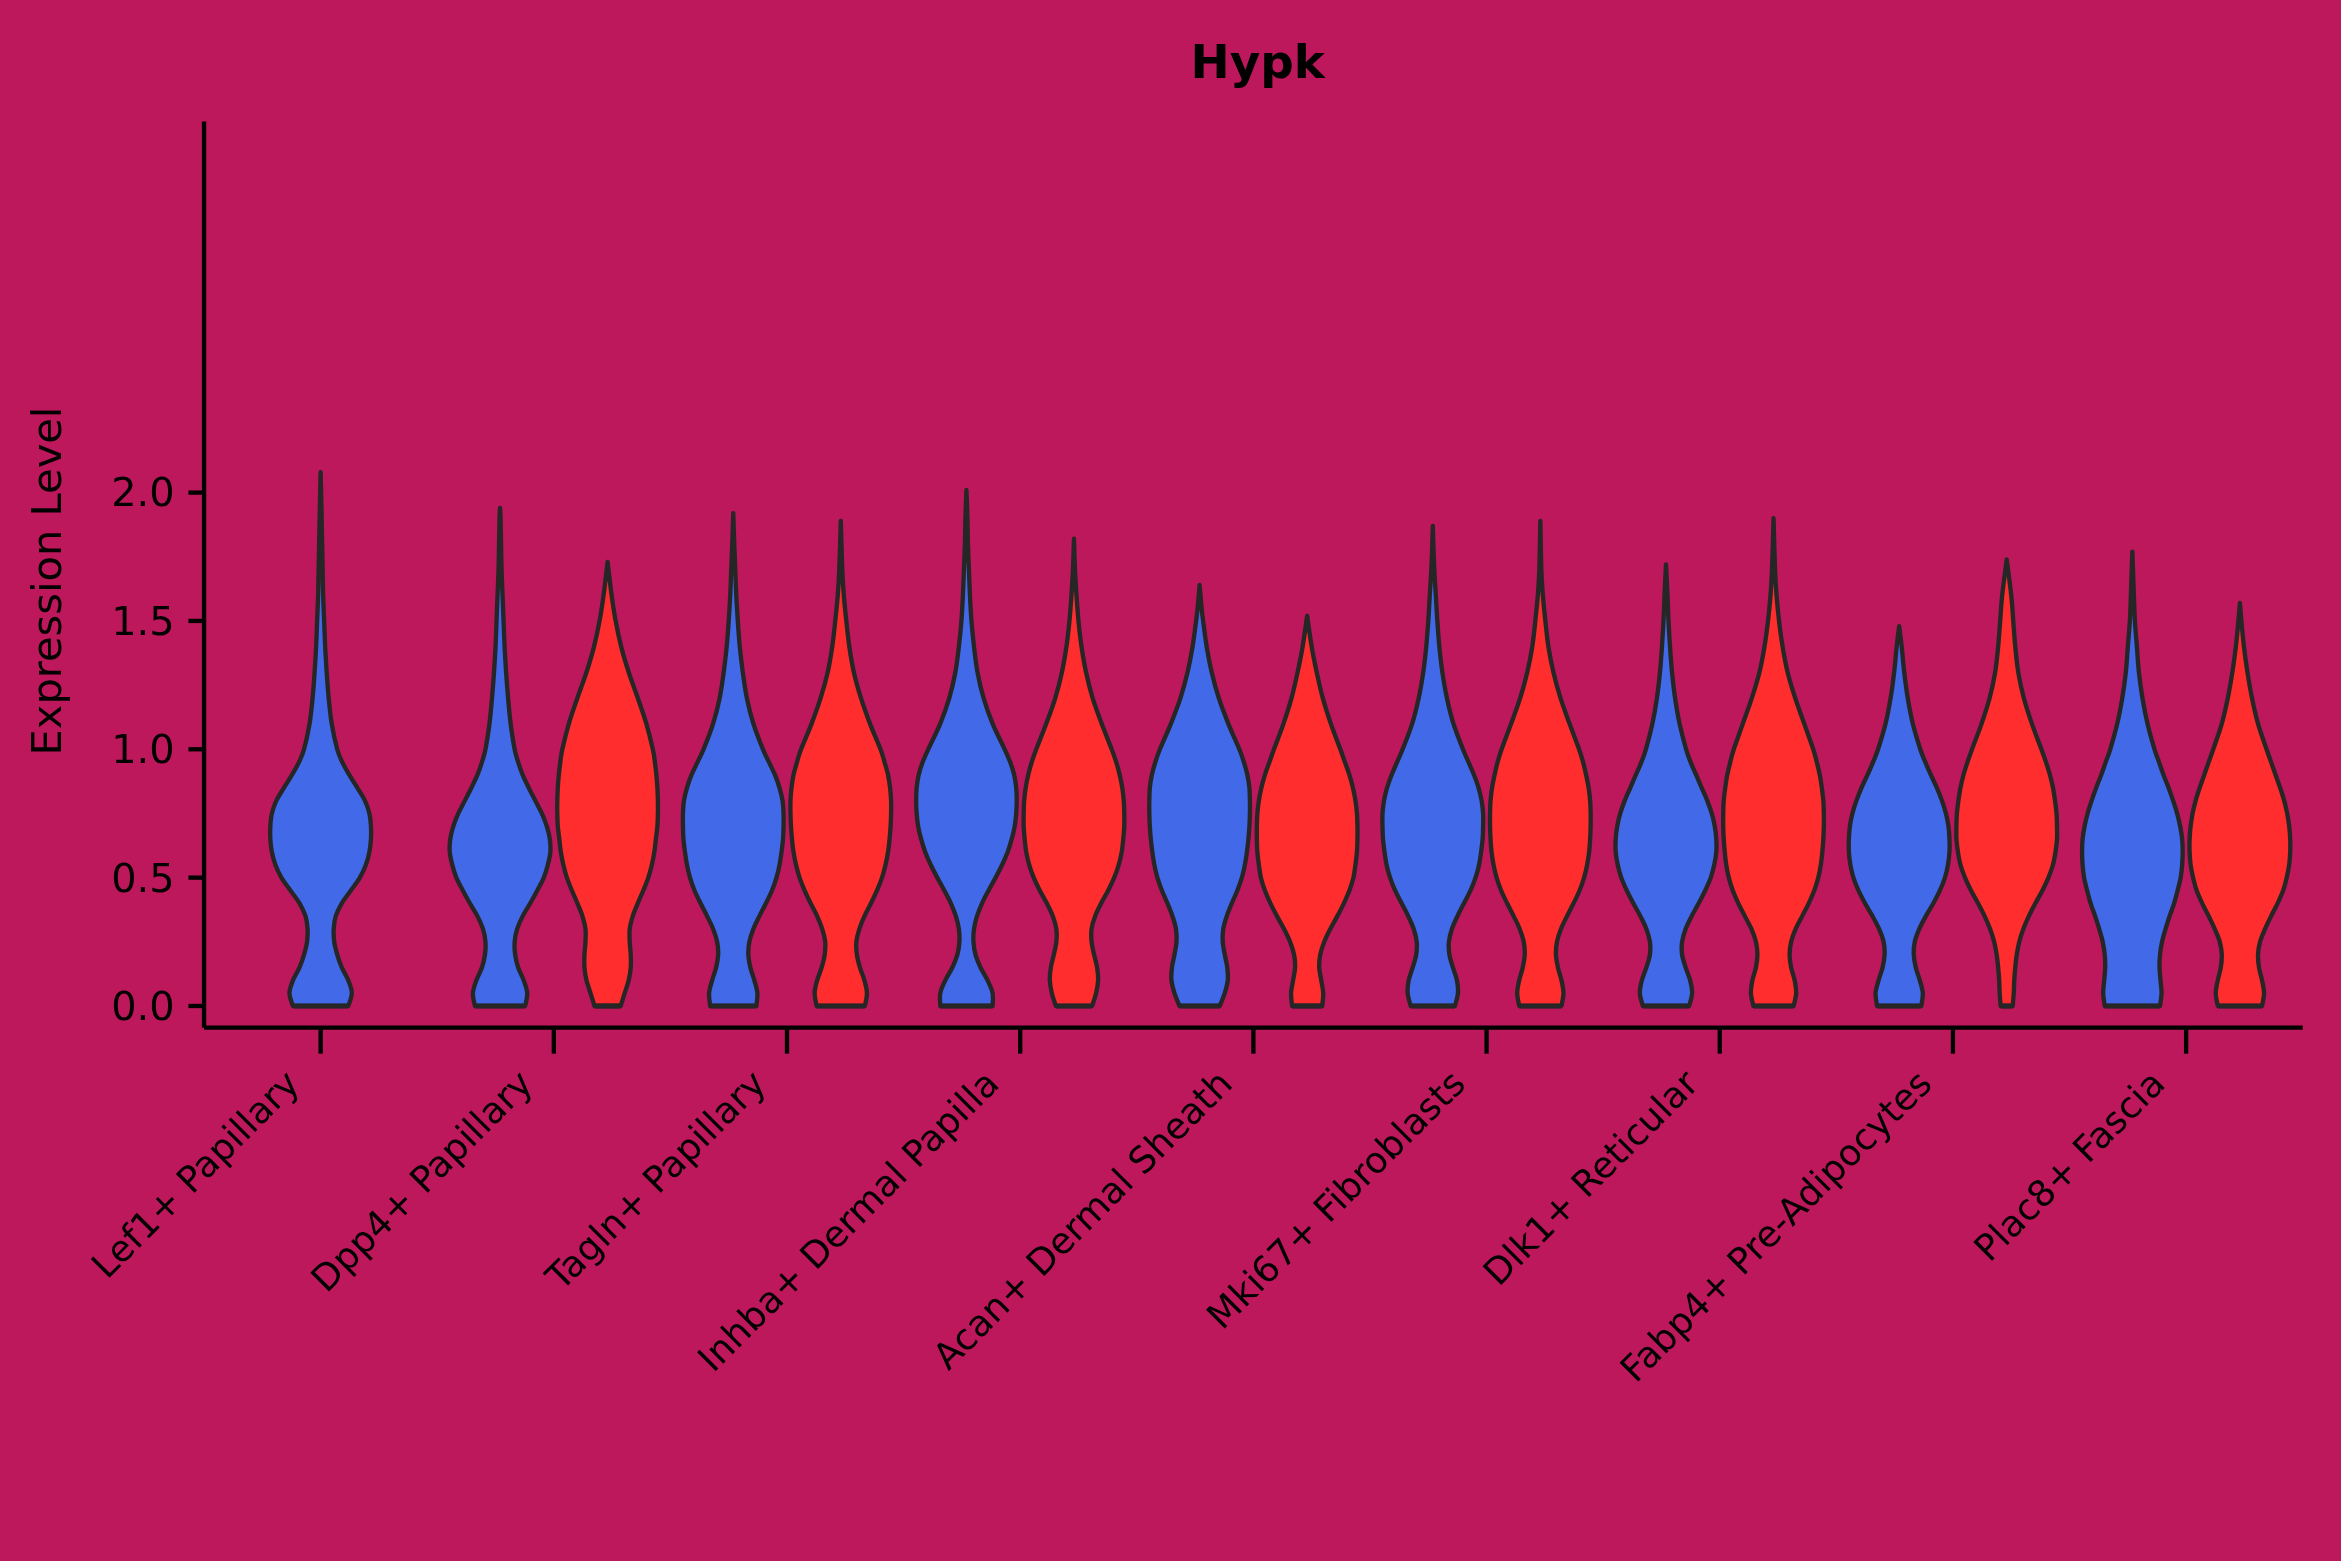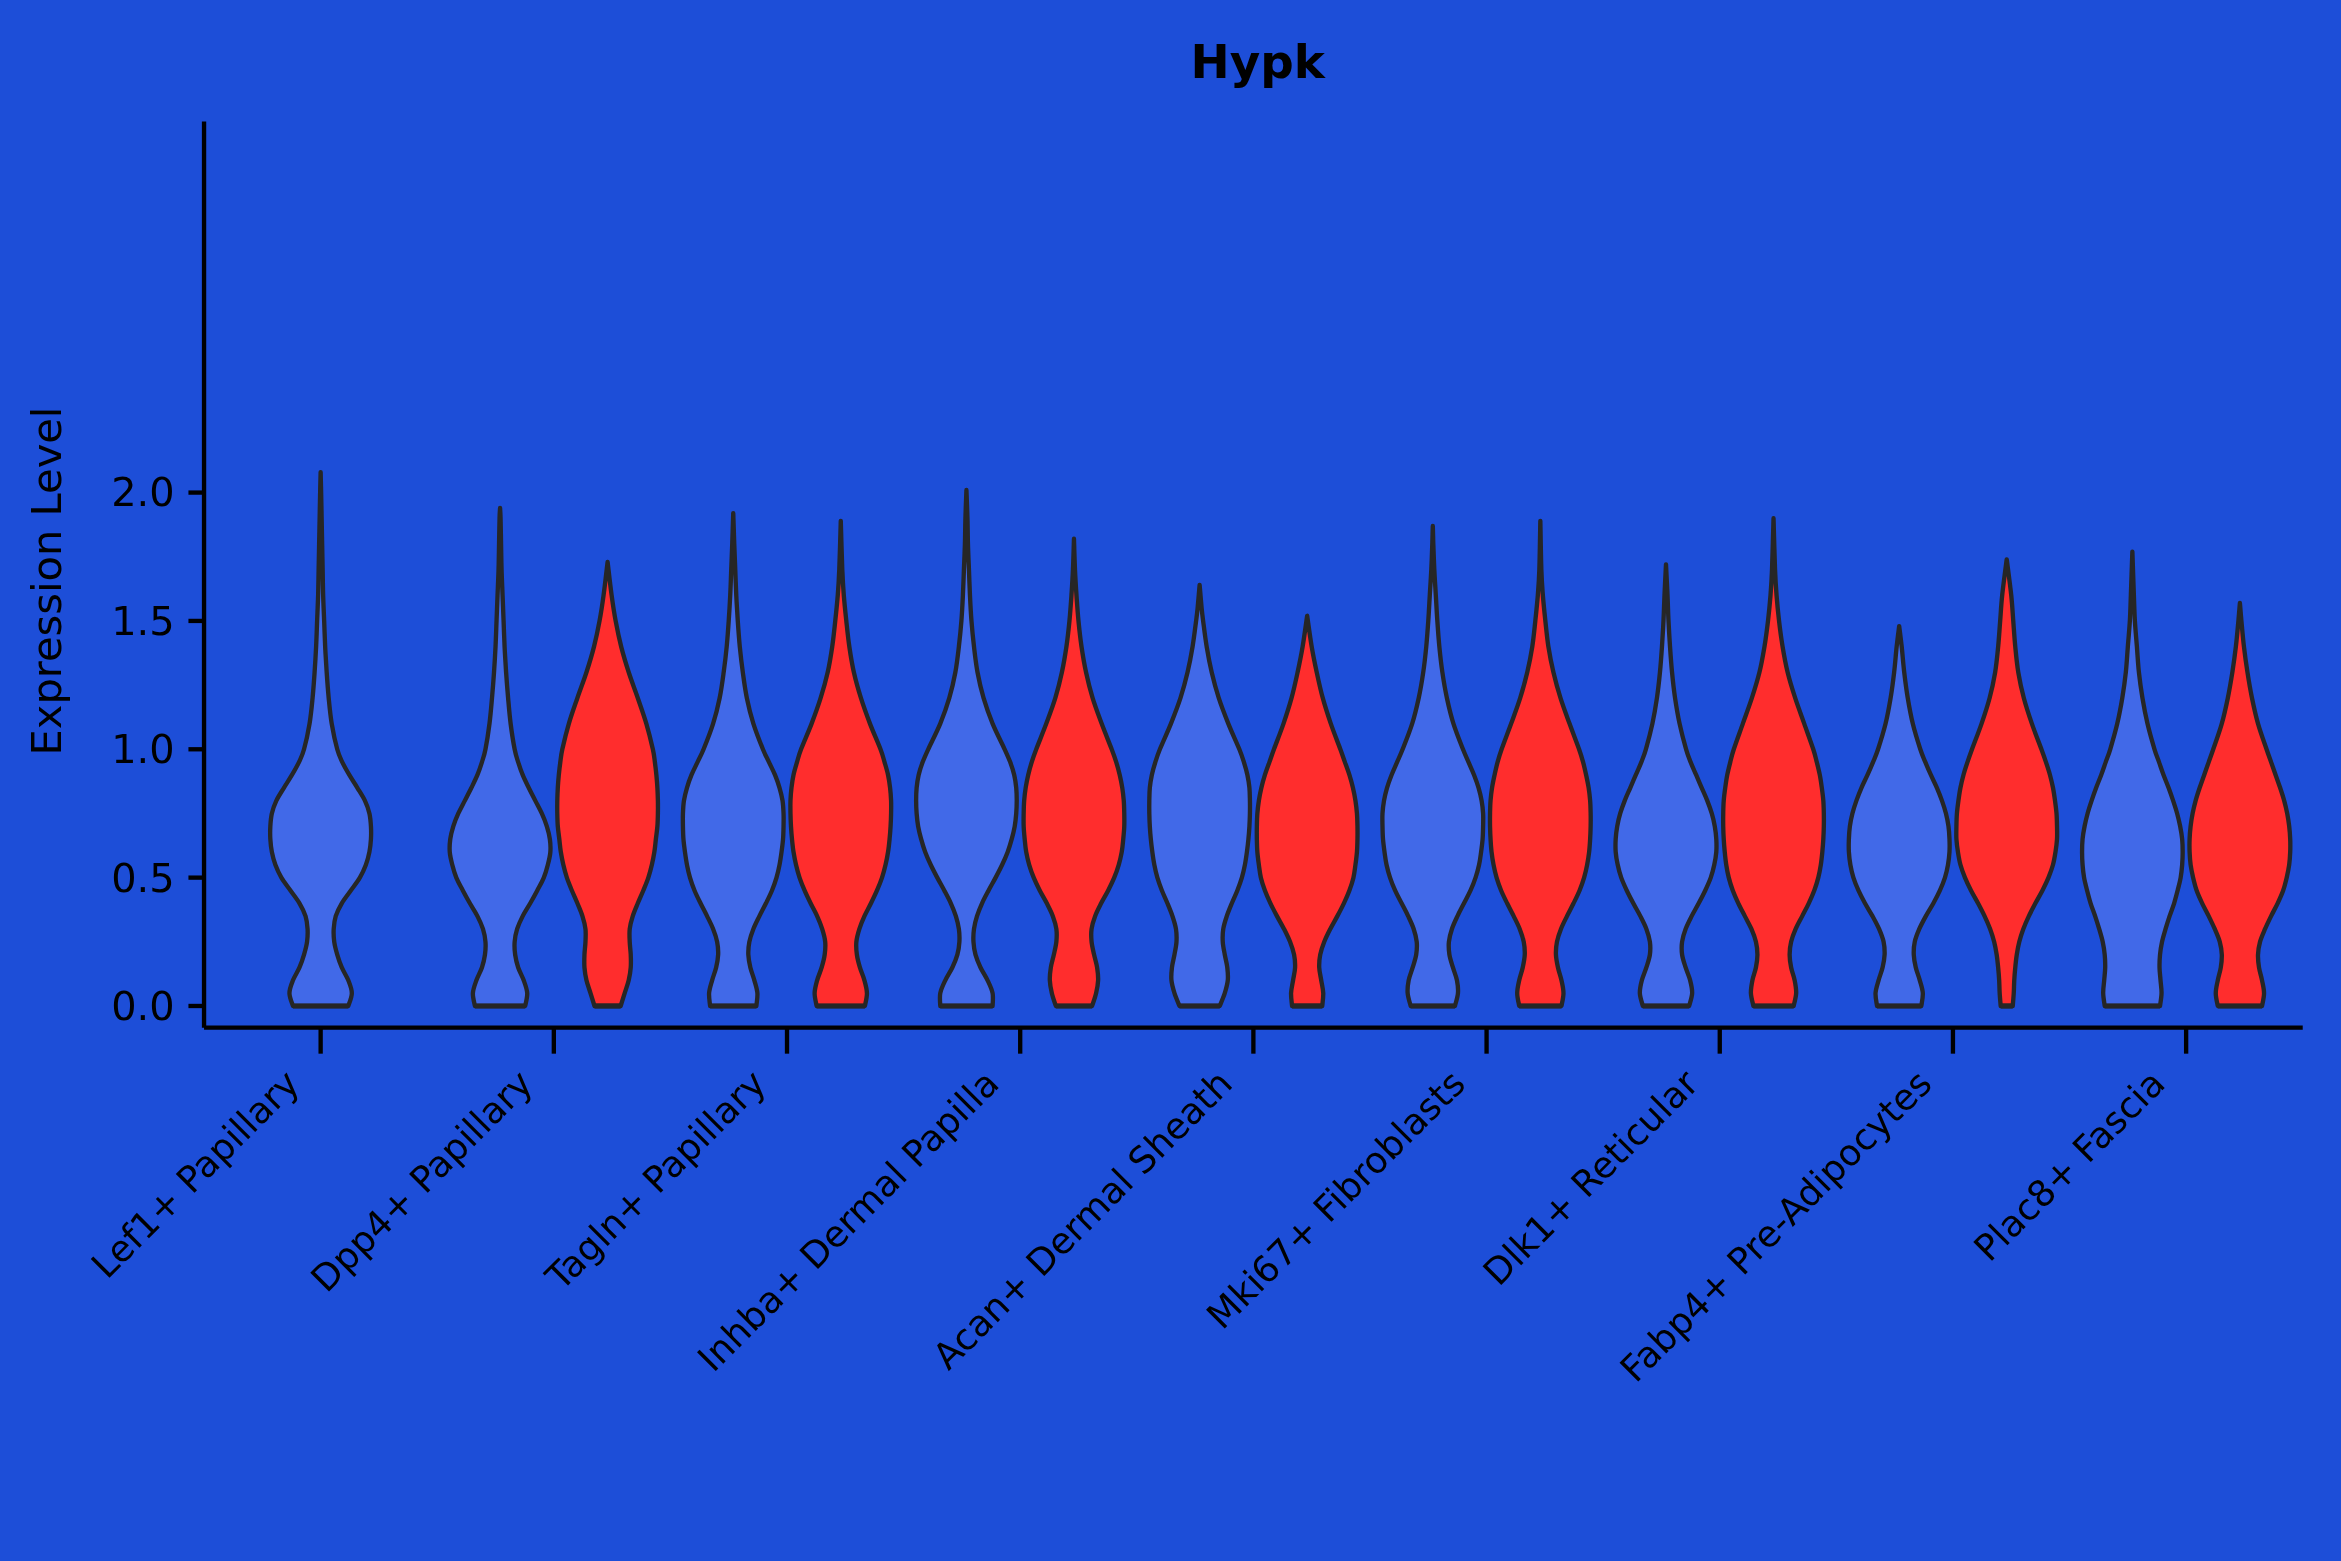--- a/index.html
+++ b/index.html
@@ -10,21 +10,21 @@
   body {
     width: 2342px;
     height: 1561px;
     font-family: "DejaVu Sans", sans-serif;
     overflow: hidden;
   }
   #root {
     position: relative;
     width: 2342px;
     height: 1561px;
-    background: #1d4ed8;
+    background: #be185d;
   }
   #plot-svg {
     position: absolute;
     left: 0;
     top: 0;
     width: 2342px;
     height: 1561px;
   }
   .title-text {
     font-weight: bold;

